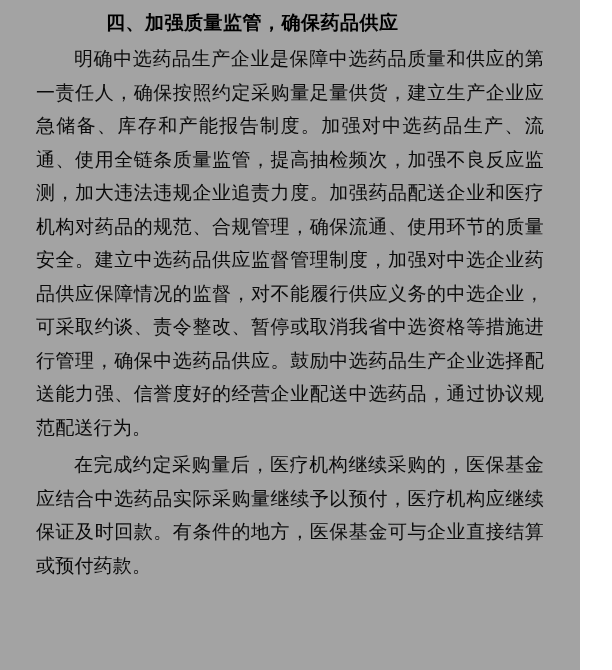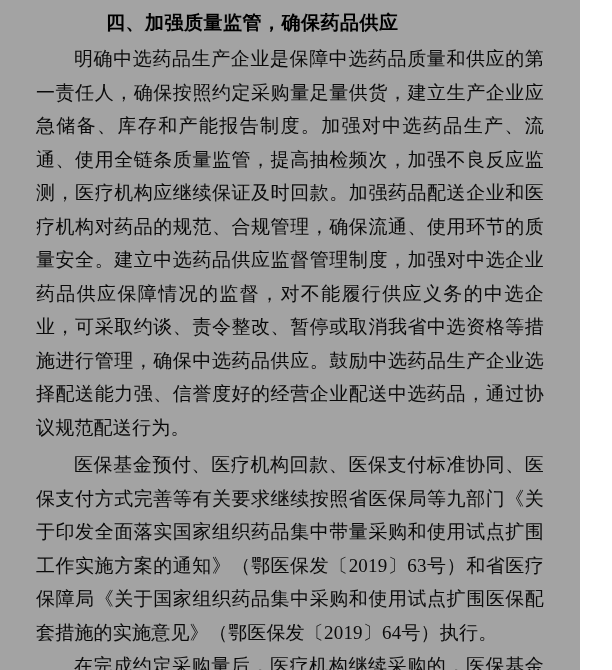--- a/index.html
+++ b/index.html
@@ -50,23 +50,22 @@
     height: 4px;
   }
 </style>
 </head>
 <body>
 
 <div class="page">
 
   <div class="doc-section">
     <h2 class="heading">四、加强质量监管，确保药品供应</h2>
-    <p class="para">明确中选药品生产企业是保障中选药品质量和供应的第一责任人，确保按照约定采购量足量供货，建立生产企业应急储备、库存和产能报告制度。加强对中选药品生产、流通、使用全链条质量监管，提高抽检频次，加强不良反应监测，医疗机构应继续保证及时回款。加强药品配送企业和医疗机构对药品的规范、合规管理，确保流通、使用环节的质量安全。建立中选药品供应监督管理制度，加强对中选企业药品供应保障情况的监督，对不能履行供应义务的中选企业，可采取约谈、责令整改、暂停或取消我省中选资格等措施进行管理，确保中选药品供应。鼓励中选药品生产企业选择配送能力强、信誉度好的经营企业配送中选药品，通过协议规范配送行为。</p>
+    <p class="para">明确中选药品生产企业是保障中选药品质量和供应的第一责任人，确保按照约定采购量足量供货，建立生产企业应急储备、库存和产能报告制度。加强对中选药品生产、流通、使用全链条质量监管，提高抽检频次，加强不良反应监测，加大违法违规企业追责力度。加强药品配送企业和医疗机构对药品的规范、合规管理，确保流通、使用环节的质量安全。建立中选药品供应监督管理制度，加强对中选企业药品供应保障情况的监督，对不能履行供应义务的中选企业，可采取约谈、责令整改、暂停或取消我省中选资格等措施进行管理，确保中选药品供应。鼓励中选药品生产企业选择配送能力强、信誉度好的经营企业配送中选药品，通过协议规范配送行为。</p>
   </div>
 
   <div class="gap-small"></div>
 
   <div class="doc-section">
-    <p class="para">医保基金预付、医疗机构回款、医保支付标准协同、医保支付方式完善等有关要求继续按照省医保局等九部门《关于印发全面落实国家组织药品集中带量采购和使用试点扩围工作实施方案的通知》（鄂医保发〔2019〕63号）和省医疗保障局《关于国家组织药品集中采购和使用试点扩围医保配套措施的实施意见》（鄂医保发〔2019〕64号）执行。</p>
     <p class="para">在完成约定采购量后，医疗机构继续采购的，医保基金应结合中选药品实际采购量继续予以预付，医疗机构应继续保证及时回款。有条件的地方，医保基金可与企业直接结算或预付药款。</p>
   </div>
 
 </div>
 
 </body></html>

